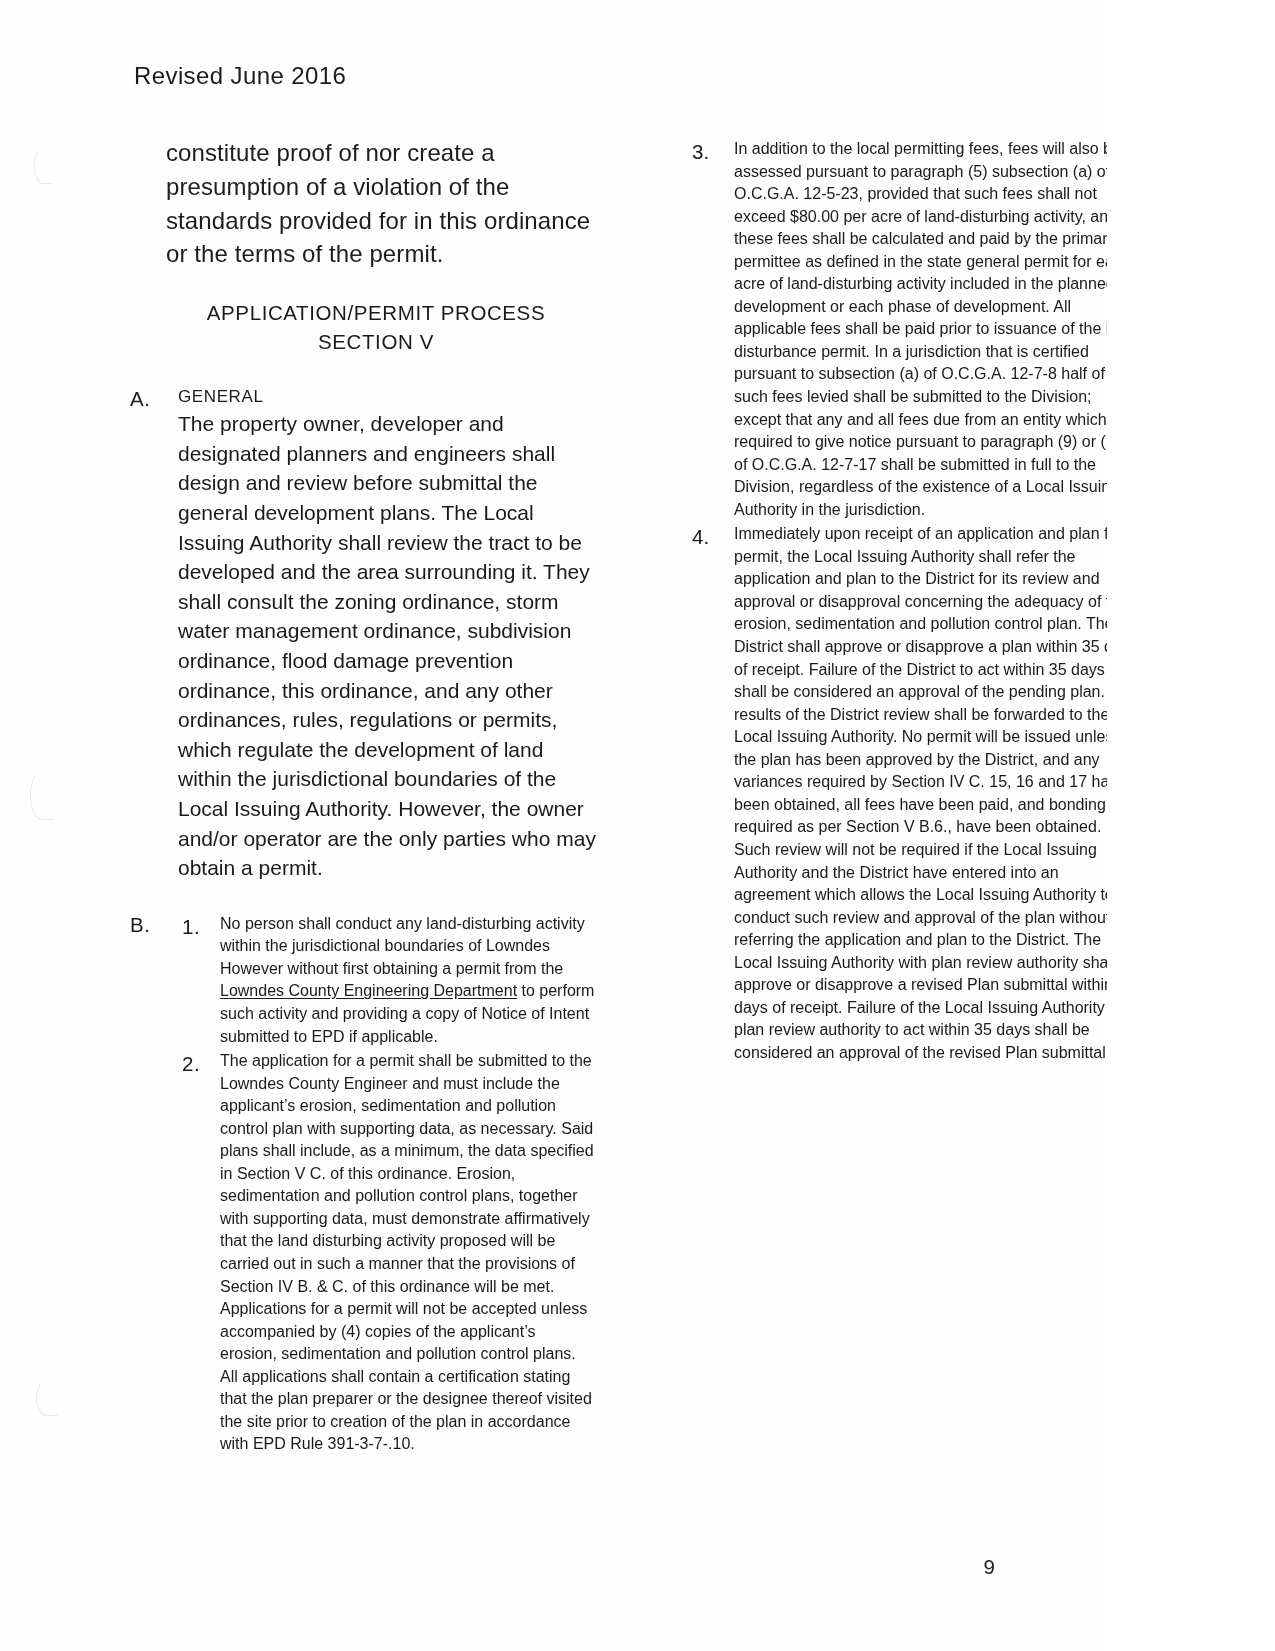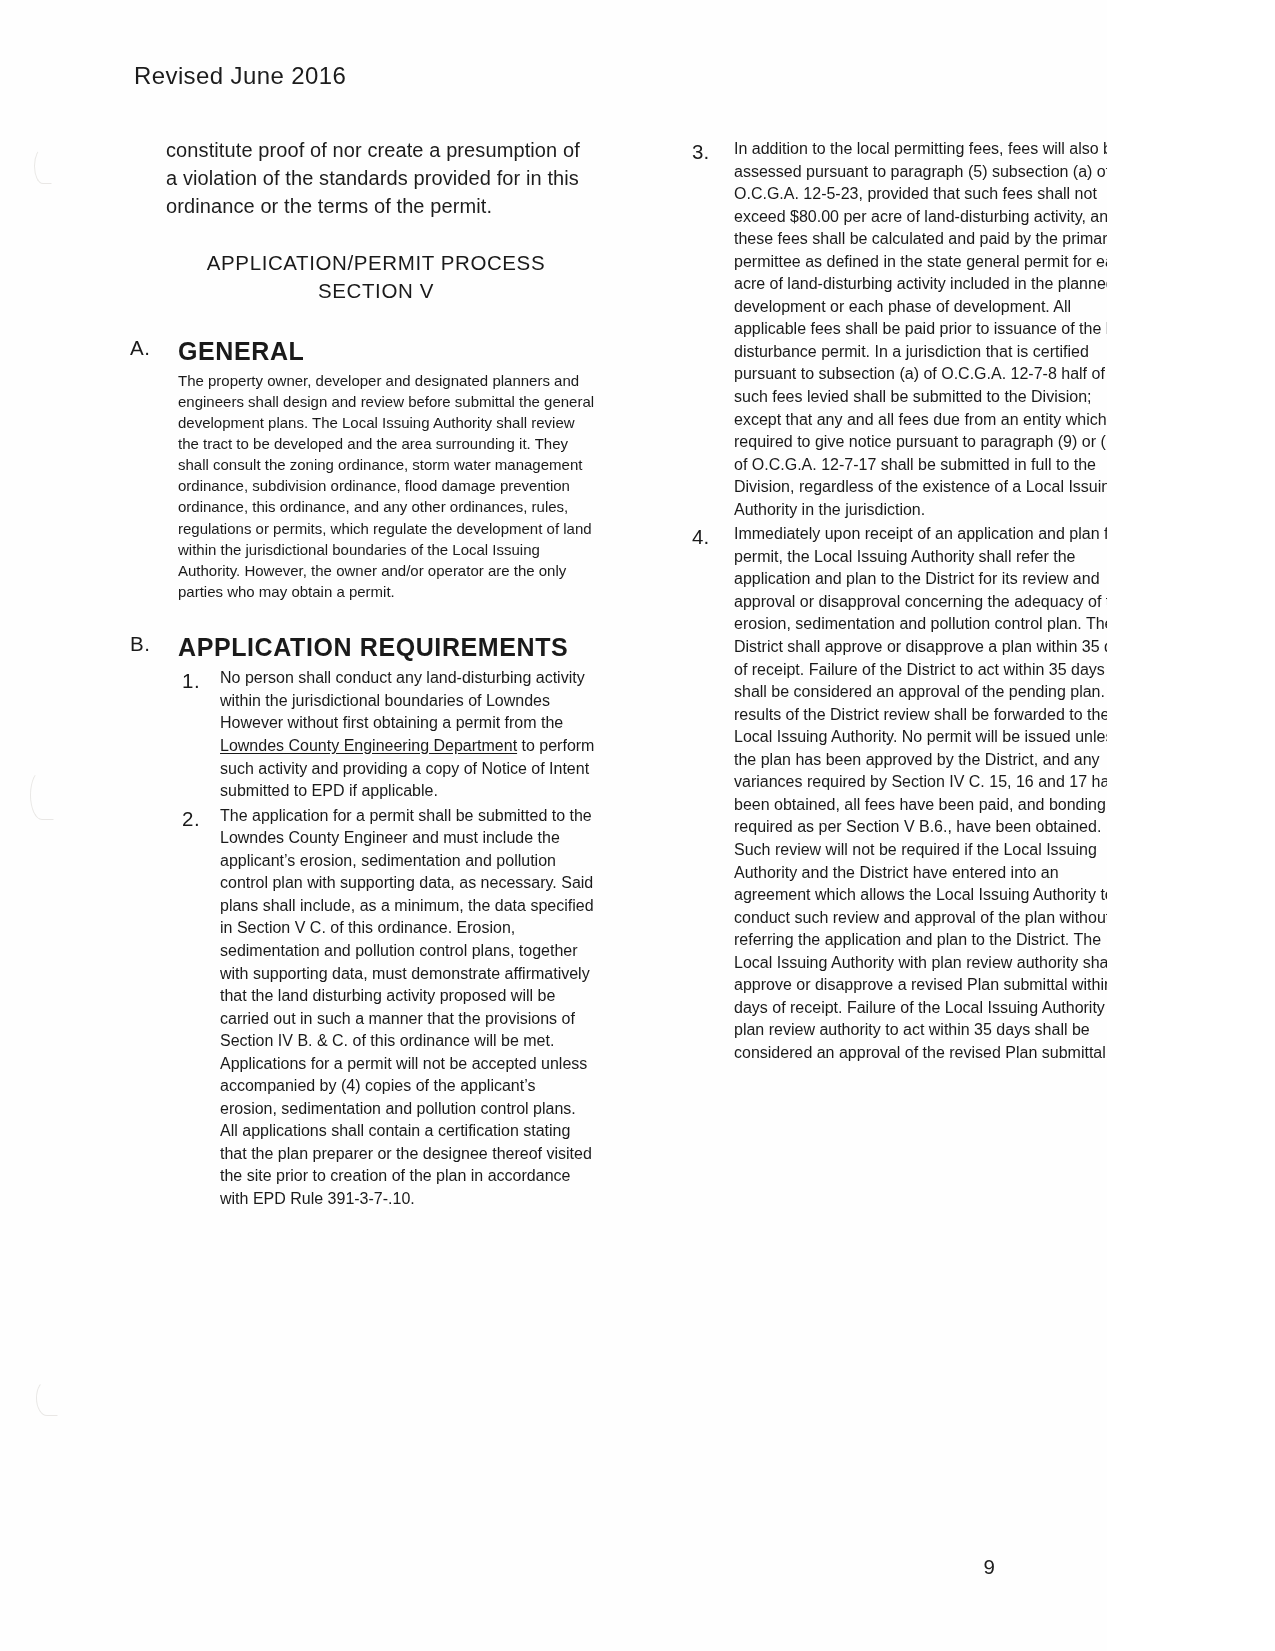--- a/index.html
+++ b/index.html
@@ -54,21 +54,21 @@
   .col {
     width: 466px;
   }
   .col-right { width: 450px; }
 
   p, .line {
     margin: 0;
   }
 
   .body-text {
-    font-size: 20px;
+    font-size: 24px;
     line-height: 1.41;
     letter-spacing: .1px;
     color: #1d1d1d;
   }
 
   .intro {
     padding-left: 36px;
   }
 
   .section-title {
@@ -89,27 +89,26 @@
     width: 48px;
     flex: 0 0 48px;
     font-size: 20.5px;
     line-height: 1.41;
     letter-spacing: .5px;
   }
   .item-alpha .content {
     flex: 1 1 auto;
   }
   .item-alpha .heading {
-    font-size: 25px;
+    font-size: 17px;
     line-height: 1.41;
     letter-spacing: .6px;
-    font-weight: bold;
   }
   .item-alpha .para {
-    font-size: 15px;
+    font-size: 21px;
     line-height: 1.41;
   }
 
   
   .numlist {
     margin-top: 0;
   }
   .item-num {
     display: flex;
     margin-top: 2px;
@@ -174,21 +173,20 @@
         <div class="marker">A.</div>
         <div class="content">
           <div class="heading">GENERAL</div>
           <div class="para">The property owner, developer and designated planners and engineers shall design and review before submittal the general development plans. The Local Issuing Authority shall review the tract to be developed and the area surrounding it.  They shall consult the zoning ordinance, storm water management ordinance, subdivision ordinance, flood damage prevention ordinance, this ordinance, and any other ordinances, rules, regulations or permits, which regulate the development of land within the jurisdictional boundaries of the Local Issuing Authority.  However, the owner and/or operator are the only parties who may obtain a permit.</div>
         </div>
       </div>
 
       <div class="item-alpha">
         <div class="marker">B.</div>
         <div class="content">
-          <div class="heading">APPLICATION REQUIREMENTS</div>
 
           <div class="numlist">
 
             <div class="item-num">
               <div class="marker">1.</div>
               <div class="content"><span>No person shall conduct any land-disturbing activity within the jurisdictional boundaries of Lowndes However without first obtaining a permit from the </span><span class="underline">Lowndes County Engineering Department</span><span> to perform such activity and providing a copy of Notice of Intent submitted to EPD if applicable.</span></div>
             </div>
 
             <div class="item-num">
               <div class="marker">2.</div>

